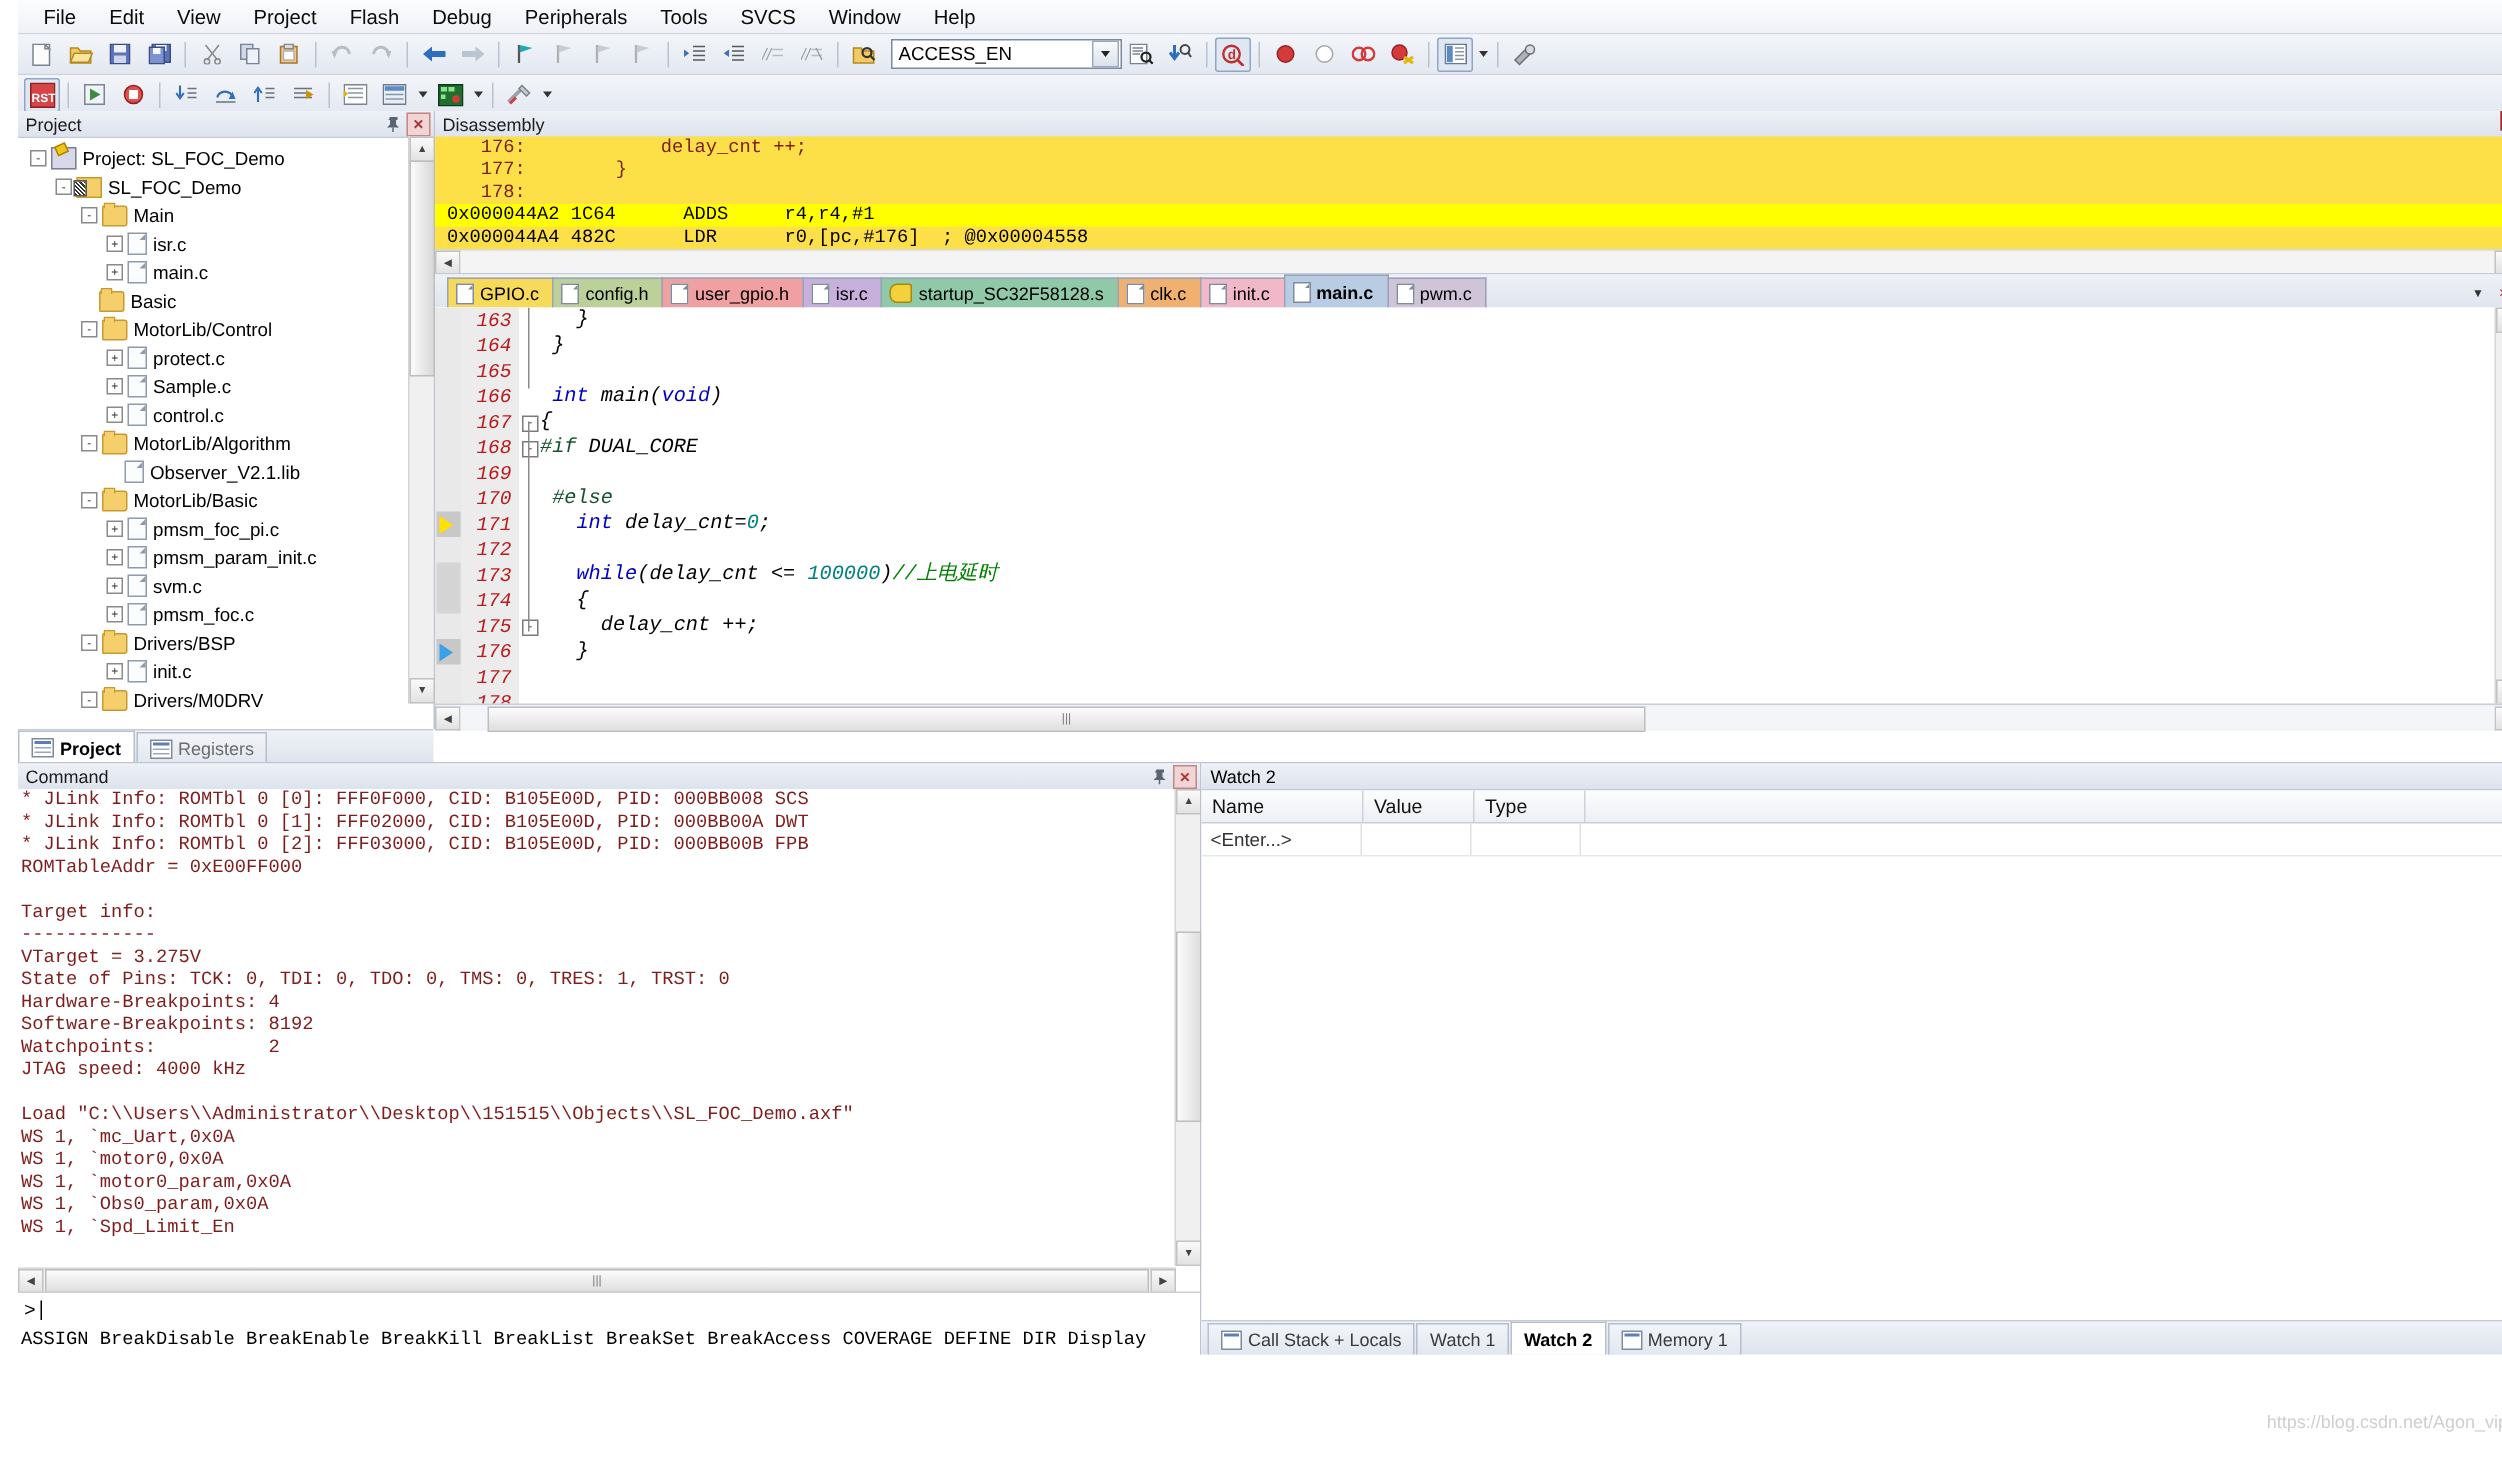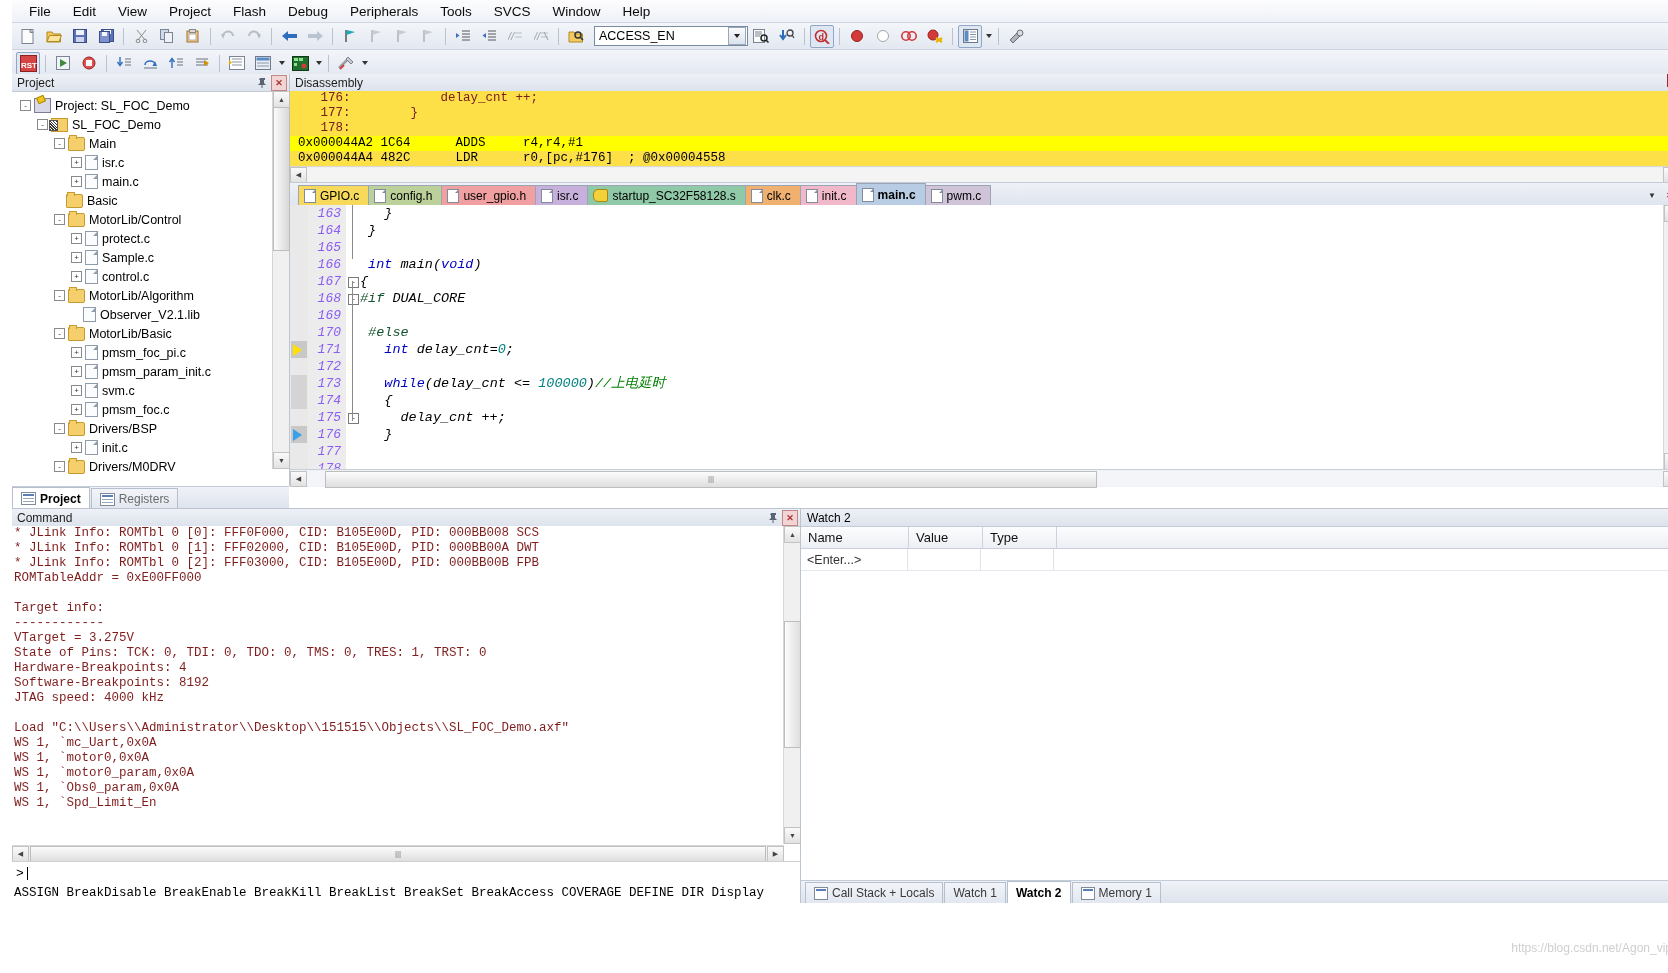--- a/index.html
+++ b/index.html
@@ -124,21 +124,21 @@
   .etab .key{width:13px;height:11px;margin-right:4px;flex:none;background:#f2d13b;border:1px solid #a8860b;border-radius:5px 2px 2px 5px;position:relative;}
   .etabbar .tabnav{position:absolute;right:4px;bottom:2px;display:flex;gap:3px;}
   .tabnav .nb{width:14px;height:15px;display:flex;align-items:center;justify-content:center;font-size:8px;color:#333;cursor:default;}
 
   .ebody{position:absolute;left:0;top:22px;width:1390px;height:265px;background:#fff;overflow:hidden;}
   .emark{position:absolute;left:0;top:0;width:18px;height:265px;background:#e9e9e9;border-right:1px solid #d6d6d6;}
   .egut{position:absolute;left:18px;top:0;width:38px;height:265px;background:#ececec;}
   .efold{position:absolute;left:56px;top:0;width:14px;height:265px;background:#fff;}
   .ecode{position:absolute;left:70px;top:0;right:17px;height:265px;font-family:"Liberation Mono", monospace;font-size:13.5px;font-style:italic;}
   .eline{height:17px;line-height:17px;white-space:pre;}
-  .lnum{height:17px;line-height:17px;text-align:right;padding-right:5px;font-family:"Liberation Mono", monospace;font-size:13px;font-style:italic;color:#8b5cf6;}
+  .lnum{height:17px;line-height:17px;text-align:right;padding-right:5px;font-family:"Liberation Mono", monospace;font-size:13px;font-style:italic;color:#b91c1c;}
   .kw{color:#0000c0;}
   .pre{color:#14532d;}
   .num{color:#008080;}
   .cmt{color:#008000;}
   .arrow-y{position:absolute;left:3px;width:0;height:0;border-left:9px solid #ffe000;border-top:6px solid transparent;border-bottom:6px solid transparent;}
   .arrow-b{position:absolute;left:3px;width:0;height:0;border-left:9px solid #3aa0e8;border-top:6px solid transparent;border-bottom:6px solid transparent;}
   .markbox{position:absolute;left:1px;width:16px;height:17px;background:#c8c8c8;}
   .markbox.lite{background:#d4d4d4;}
   .foldline{position:absolute;left:6px;width:1px;background:#8a8a8a;}
   .foldbox{position:absolute;left:2px;width:9px;height:9px;border:1px solid #7a7a7a;background:#fff;font-size:8px;line-height:7px;text-align:center;color:#333;font-style:normal;}
@@ -792,20 +792,21 @@
           <div class="cline">* JLink Info: ROMTbl 0 [1]: FFF02000, CID: B105E00D, PID: 000BB00A DWT</div>
           <div class="cline">* JLink Info: ROMTbl 0 [2]: FFF03000, CID: B105E00D, PID: 000BB00B FPB</div>
           <div class="cline">ROMTableAddr = 0xE00FF000</div>
           <div class="cline"></div>
           <div class="cline">Target info:</div>
           <div class="cline">------------</div>
           <div class="cline">VTarget = 3.275V</div>
           <div class="cline">State of Pins: TCK: 0, TDI: 0, TDO: 0, TMS: 0, TRES: 1, TRST: 0</div>
           <div class="cline">Hardware-Breakpoints: 4</div>
           <div class="cline">Software-Breakpoints: 8192</div>
+          <div class="cline">Watchpoints:          2</div>
           <div class="cline">JTAG speed: 4000 kHz</div>
           <div class="cline"></div>
           <div class="cline">Load "C:\\Users\\Administrator\\Desktop\\151515\\Objects\\SL_FOC_Demo.axf"</div>
           <div class="cline">WS 1, `mc_Uart,0x0A</div>
           <div class="cline">WS 1, `motor0,0x0A</div>
           <div class="cline">WS 1, `motor0_param,0x0A</div>
           <div class="cline">WS 1, `Obs0_param,0x0A</div>
           <div class="cline">WS 1, `Spd_Limit_En</div>
         </div>
       <div class="cmd-vsb">

